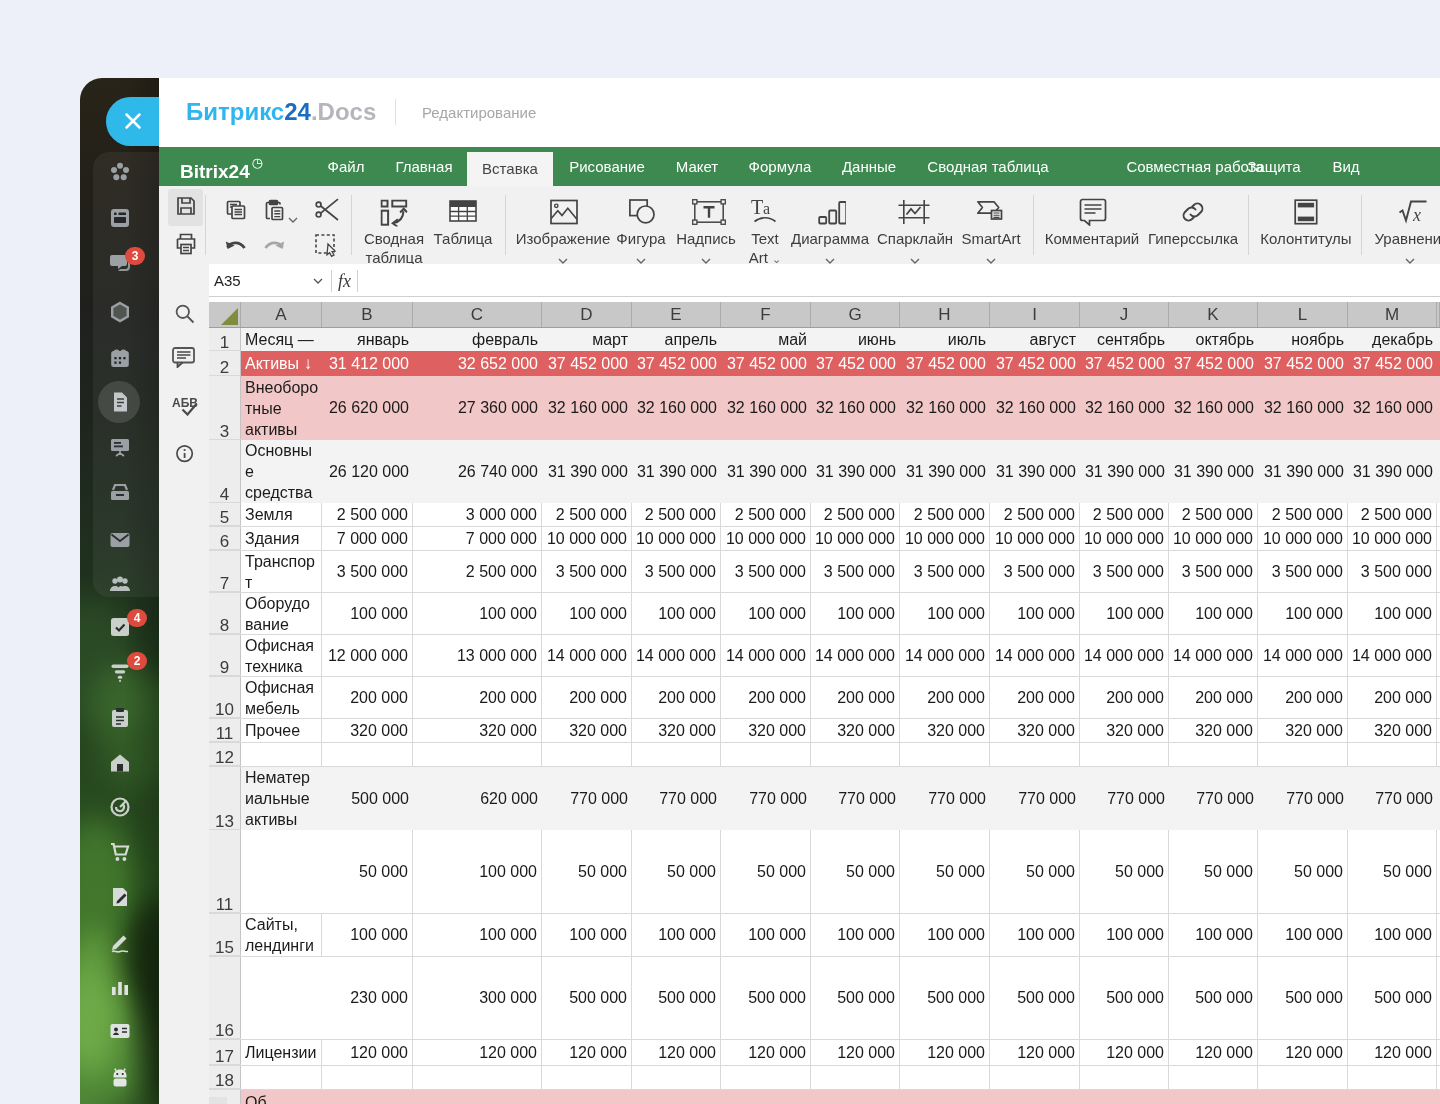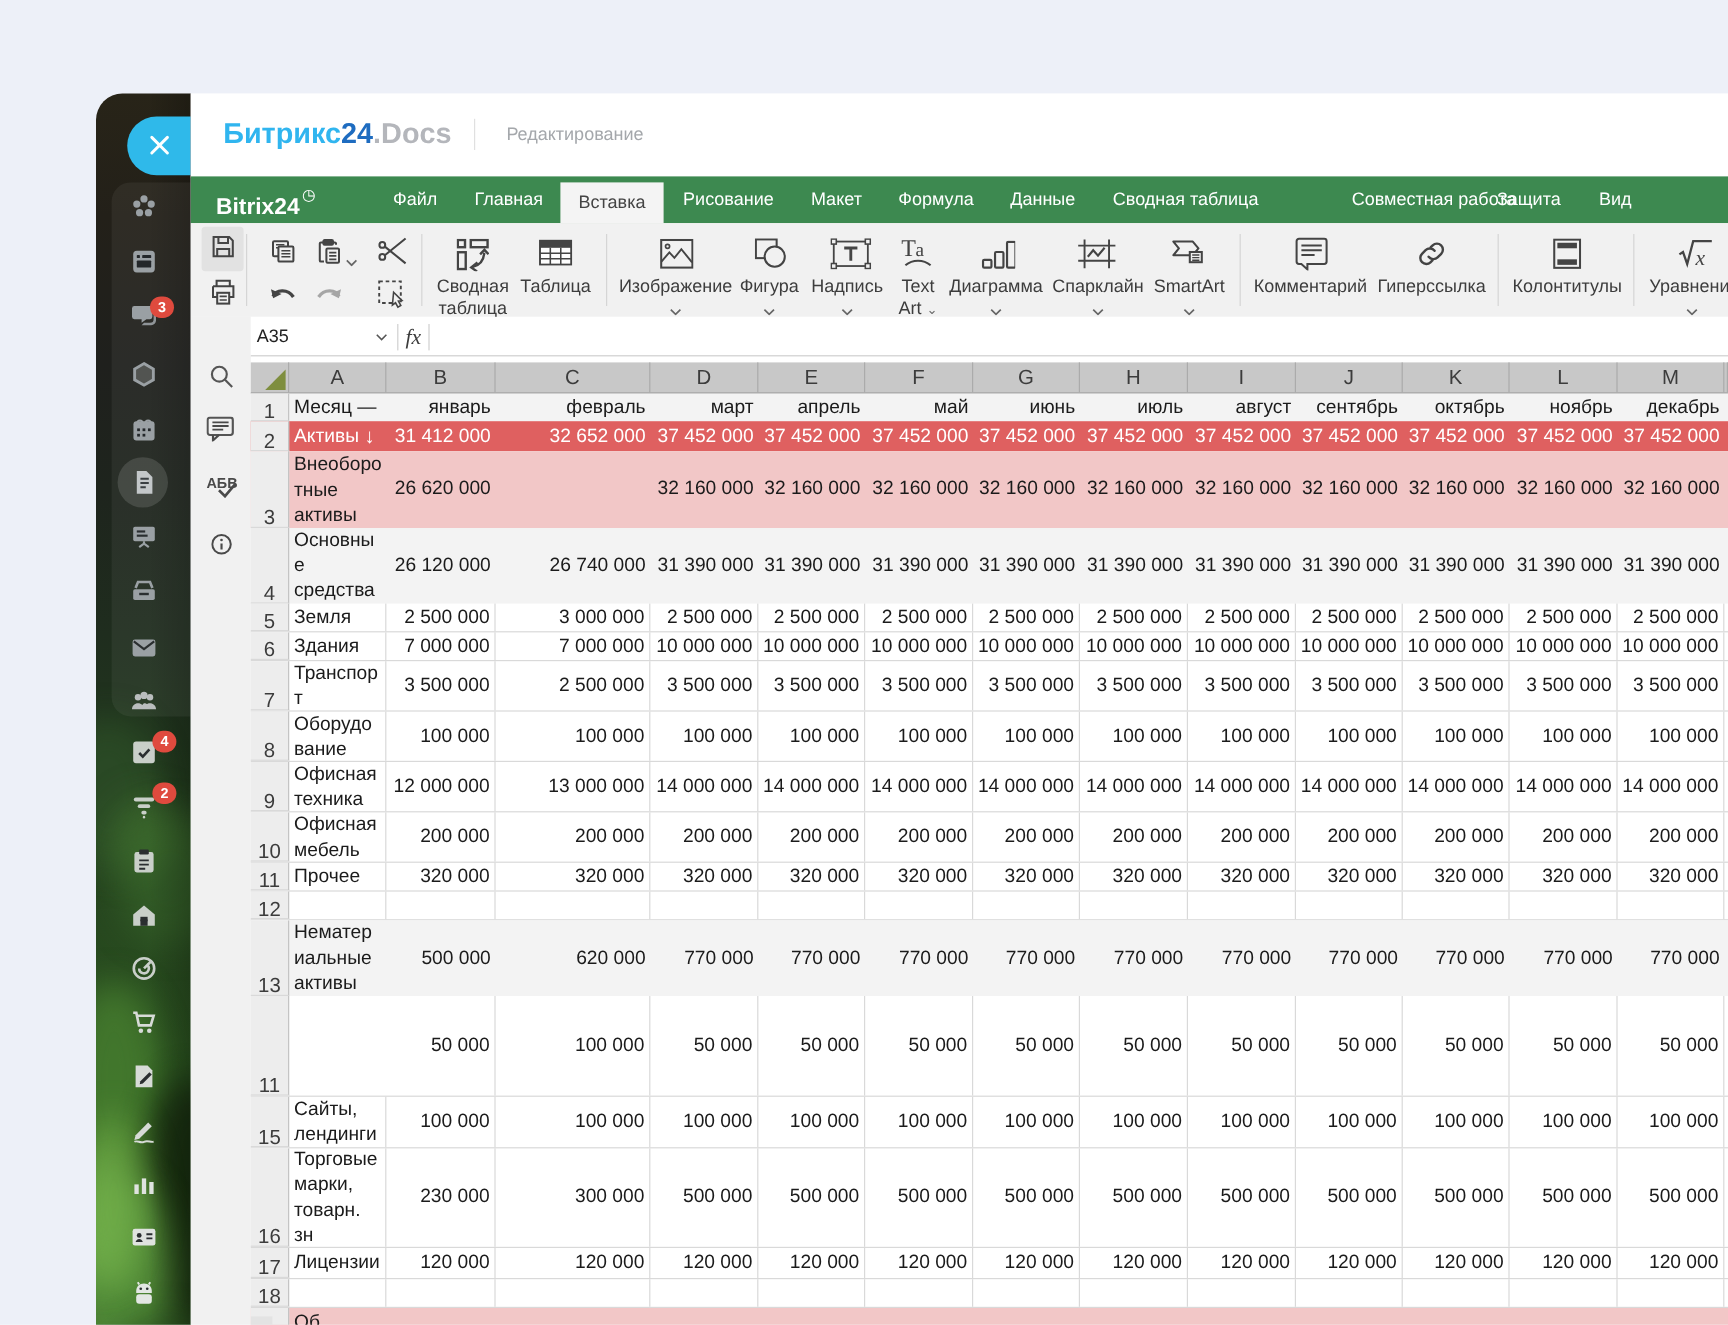--- a/index.html
+++ b/index.html
@@ -581,20 +581,21 @@
         <div class="cell num" style="left:781px;width:90px">37 452 000</div>
         <div class="cell num" style="left:871px;width:89px">37 452 000</div>
         <div class="cell num" style="left:960px;width:89px">37 452 000</div>
         <div class="cell num" style="left:1049px;width:90px">37 452 000</div>
         <div class="cell num" style="left:1139px;width:89px">37 452 000</div>
       </div>
       <div class="grow pink" style="height:64px">
         <div class="rn">3</div>
         <div class="cell lab" style="left:32px;width:81px;">Внеоборо<br>тные<br>активы</div>
         <div class="cell num" style="left:113px;width:91px">26 620 000</div>
+        <div class="cell num" style="left:204px;width:129px">27 360 000</div>
         <div class="cell num" style="left:333px;width:90px">32 160 000</div>
         <div class="cell num" style="left:423px;width:89px">32 160 000</div>
         <div class="cell num" style="left:512px;width:90px">32 160 000</div>
         <div class="cell num" style="left:602px;width:89px">32 160 000</div>
         <div class="cell num" style="left:691px;width:90px">32 160 000</div>
         <div class="cell num" style="left:781px;width:90px">32 160 000</div>
         <div class="cell num" style="left:871px;width:89px">32 160 000</div>
         <div class="cell num" style="left:960px;width:89px">32 160 000</div>
         <div class="cell num" style="left:1049px;width:90px">32 160 000</div>
         <div class="cell num" style="left:1139px;width:89px">32 160 000</div>
@@ -785,21 +786,20 @@
         <div class="cell num" style="left:602px;width:89px">100 000</div>
         <div class="cell num" style="left:691px;width:90px">100 000</div>
         <div class="cell num" style="left:781px;width:90px">100 000</div>
         <div class="cell num" style="left:871px;width:89px">100 000</div>
         <div class="cell num" style="left:960px;width:89px">100 000</div>
         <div class="cell num" style="left:1049px;width:90px">100 000</div>
         <div class="cell num" style="left:1139px;width:89px">100 000</div>
       </div>
       <div class="grow w" style="height:83px">
         <div class="rn">16</div>
-        <div class="cell lab" style="left:32px;width:81px;">Торговые<br>марки,<br>товарн.<br>зн</div>
         <div class="cell num" style="left:113px;width:91px">230 000</div>
         <div class="cell num" style="left:204px;width:129px">300 000</div>
         <div class="cell num" style="left:333px;width:90px">500 000</div>
         <div class="cell num" style="left:423px;width:89px">500 000</div>
         <div class="cell num" style="left:512px;width:90px">500 000</div>
         <div class="cell num" style="left:602px;width:89px">500 000</div>
         <div class="cell num" style="left:691px;width:90px">500 000</div>
         <div class="cell num" style="left:781px;width:90px">500 000</div>
         <div class="cell num" style="left:871px;width:89px">500 000</div>
         <div class="cell num" style="left:960px;width:89px">500 000</div>

